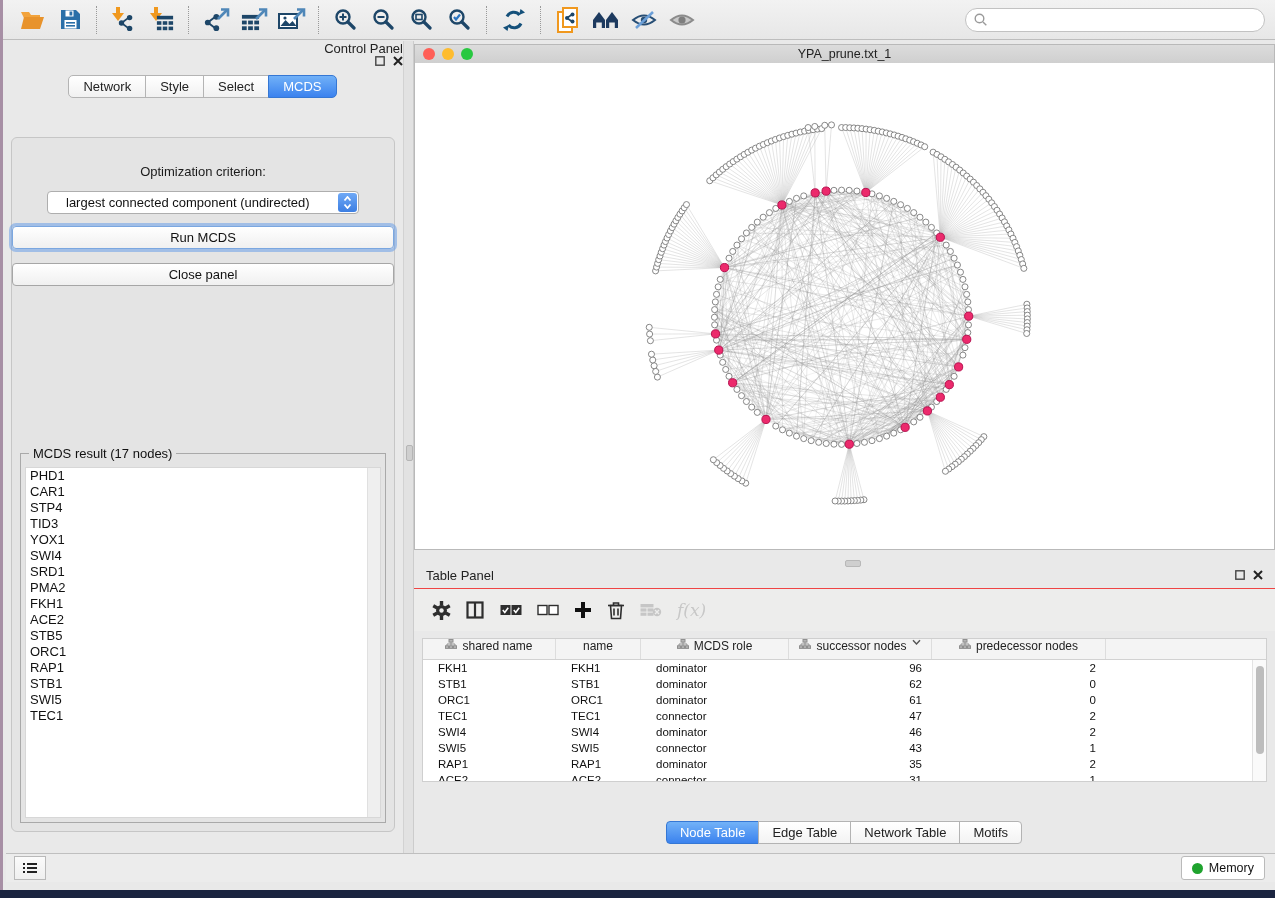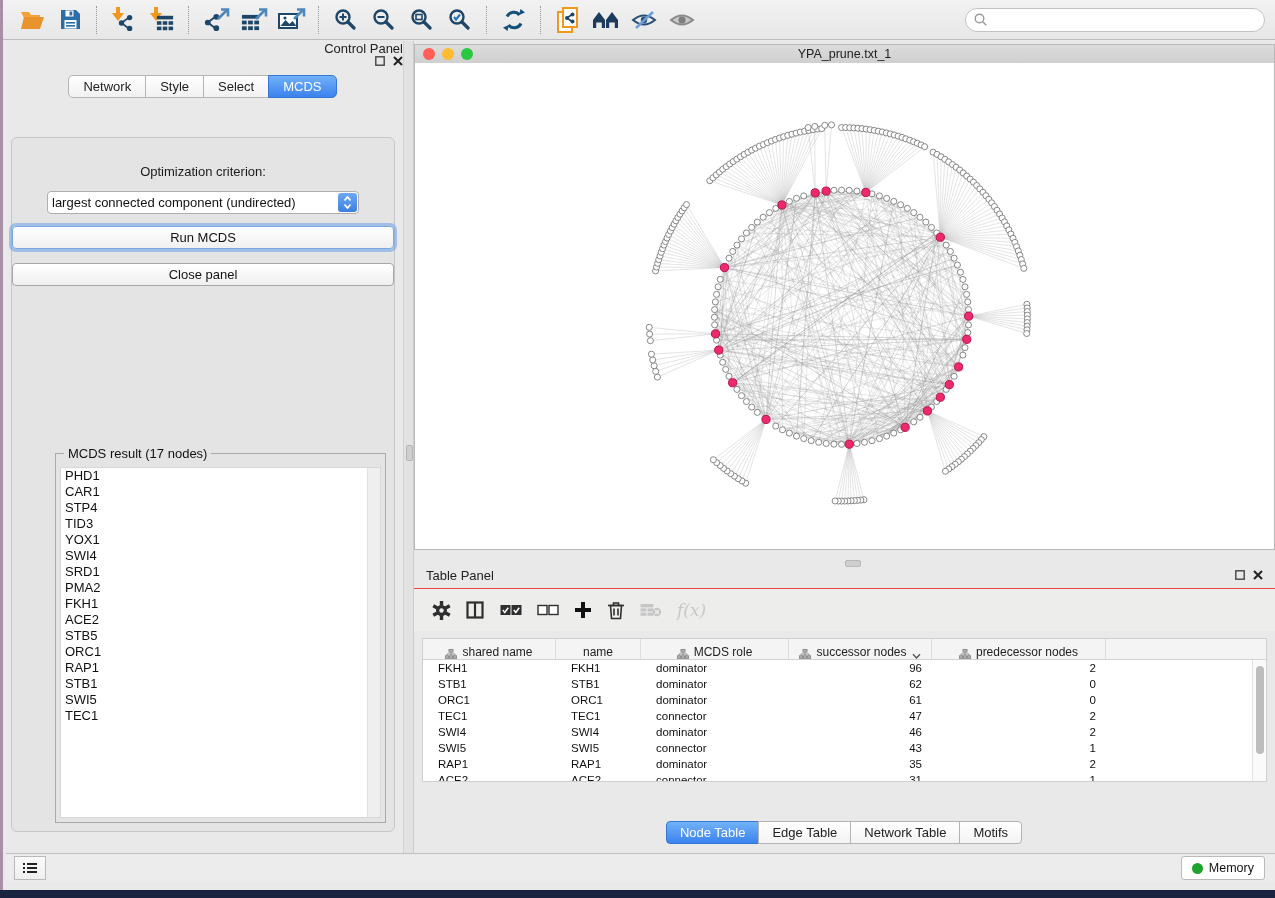--- a/index.html
+++ b/index.html
@@ -18,26 +18,26 @@
   .panel-title{font-size:13px;color:#222;}
   .panel-header-icons{margin-left:auto;display:flex;align-items:center;gap:8px;}
   .cp-tabs{position:relative;z-index:2;display:flex;justify-content:center;margin-top:6px;}
   .cp-tab{height:21px;line-height:21px;padding:0 14px;font-size:13px;color:#222;background:linear-gradient(#ffffff,#f1f1f1);border:1px solid #b4b4b4;margin-left:-1px;cursor:default;}
   .cp-tab:first-child{border-radius:5px 0 0 5px;}
   .cp-tab:last-child{border-radius:0 5px 5px 0;}
   .cp-tab.active{background:linear-gradient(#71b1f8,#3b82ee);border-color:#3577d4;color:#fff;}
   .cp-box{position:absolute;left:8px;right:8px;top:96px;bottom:22px;background:#e4e4e4;border:1px solid #c6c6c6;border-radius:6px;}
   .opt-label{text-align:center;font-size:13px;color:#1a1a1a;margin-top:26px;}
   .combo{position:relative;margin:12px auto 0 auto;width:312px;height:23px;background:#fff;border:1px solid #aeaeae;border-radius:4px;box-sizing:border-box;display:flex;align-items:center;}
-  .combo-text{flex:1;font-size:13px;color:#111;padding-left:4px;white-space:nowrap;overflow:hidden;}
+  .combo-text{flex:1;font-size:13px;color:#111;padding-left:18px;white-space:nowrap;overflow:hidden;}
   .combo-spin{width:19px;height:19px;margin:1px;border-radius:3px;background:linear-gradient(#6fa9f6,#3c7ee2);display:flex;align-items:center;justify-content:center;}
   .btn-row{display:flex;justify-content:center;gap:14px;margin-top:12px;flex-direction:column;}
   .mac-btn{height:23px;padding:0 14px;font-size:13px;color:#111;background:linear-gradient(#ffffff,#f0f0f0);border:1px solid #a6a6a6;border-radius:4px;font-family:inherit;}
   .mac-btn.focused{box-shadow:0 0 0 3px rgba(106,158,232,.55);border-color:#7ba7e0;}
-  .result-group{position:absolute;left:8px;right:8px;bottom:8px;height:368px;border:1px solid #a9a9a9;background:#e4e4e4;margin-left:35px;}
+  .result-group{position:absolute;left:8px;right:8px;bottom:8px;height:368px;border:1px solid #a9a9a9;background:#e4e4e4;}
   .result-legend{position:absolute;top:-8px;left:8px;background:#e4e4e4;padding:0 4px;font-size:13px;color:#111;}
   .result-list{position:absolute;left:4px;right:4px;top:13px;bottom:4px;background:#fff;border:1px solid #d7d7d7;overflow:hidden;}
   .result-scroll{position:absolute;top:0;bottom:0;right:0;width:12px;background:#efefef;border-left:1px solid #e0e0e0;}
   .mcds-item{height:16px;line-height:16px;font-size:13px;color:#111;padding-left:4px;}
   
   .splitter-v{position:absolute;left:400px;top:41px;width:11px;bottom:36px;background:#e2e2e2;border-left:1px solid #d2d2d2;border-right:1px solid #cccccc;box-sizing:border-box;}
   .grip{position:absolute;left:2px;top:404px;width:5px;height:14px;background:#cfcfcf;border:1px solid #b5b5b5;border-radius:2px;}
   
   .right-area{position:absolute;left:411px;right:0;top:41px;bottom:36px;}
   .net-window{position:absolute;left:0;right:0;top:3px;height:506px;border:1px solid #b9b9b9;box-sizing:border-box;background:#f0abfc;}
@@ -50,21 +50,21 @@
   
   .table-panel{position:absolute;left:0;right:0;top:521px;bottom:0;background:#e9e9e9;}
   .tp-grip{position:absolute;top:-2px;left:50%;width:14px;height:5px;background:#cfcfcf;border:1px solid #b8b8b8;border-radius:2px;}
   .tp-header{height:26px;display:flex;align-items:center;padding:0 12px;}
   .tp-toolbar{height:42px;display:flex;align-items:center;gap:15px;padding-left:18px;background:#ededec;border-top:1px solid #ef4444;}
   .tp-tool{display:flex;align-items:center;justify-content:center;}
   .tp-tool.disabled{opacity:.55;}
   .fx-label{font-family:"DejaVu Serif","Liberation Serif",serif;font-style:italic;font-size:17px;color:#a9a9a9;}
   .tp-table{position:absolute;left:8px;right:8px;top:76px;bottom:72px;background:#fff;border:1px solid #cfcfcf;overflow:hidden;}
   .thead{display:flex;height:20px;background:#f4f4f4;border-bottom:1px solid #d2d2d2;}
-  .th{display:flex;align-items:flex-end;justify-content:center;gap:5px;font-size:12px;color:#222;border-right:1px solid #ddd;box-sizing:border-box;overflow:hidden;}
+  .th{display:flex;align-items:flex-start;justify-content:center;gap:5px;font-size:12px;color:#222;border-right:1px solid #ddd;box-sizing:border-box;overflow:hidden;}
   .trow{display:flex;height:16px;}
   .td{font-size:11.5px;color:#111;line-height:16px;box-sizing:border-box;overflow:hidden;white-space:nowrap;}
   .td.left{text-align:left;padding-left:15px;}
   .td.right{text-align:right;padding-right:10px;}
   .tscroll{position:absolute;top:21px;bottom:0;right:0;width:13px;background:#fafafa;border-left:1px solid #e3e3e3;}
   .tthumb{position:absolute;top:6px;right:2px;width:8px;height:88px;border-radius:4px;background:#bdbdbd;}
   .tp-tabs{position:absolute;left:0;right:0;bottom:10px;display:flex;justify-content:center;}
   .tp-tab{height:21px;line-height:21px;padding:0 13px;font-size:13px;color:#222;background:linear-gradient(#ffffff,#f3f3f3);border:1px solid #b3b3b3;margin-left:-1px;}
   .tp-tab:first-child{border-radius:4px 0 0 4px;}
   .tp-tab:last-child{border-radius:0 4px 4px 0;}

